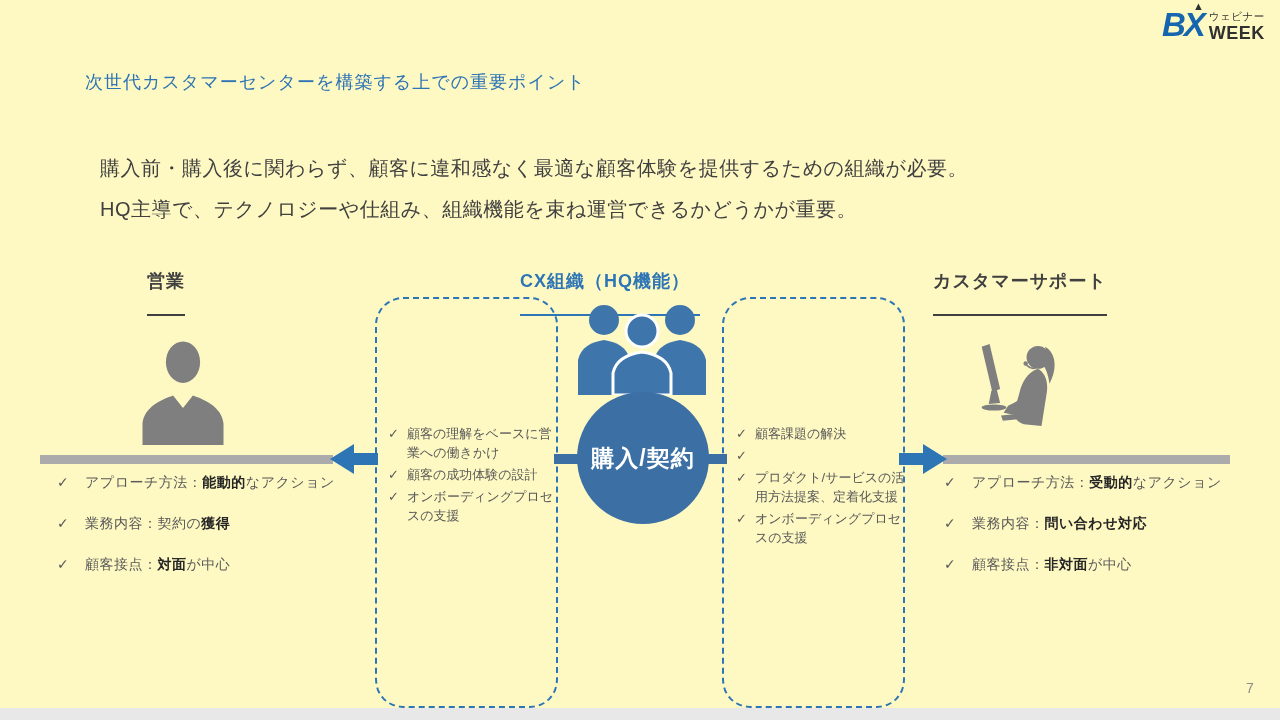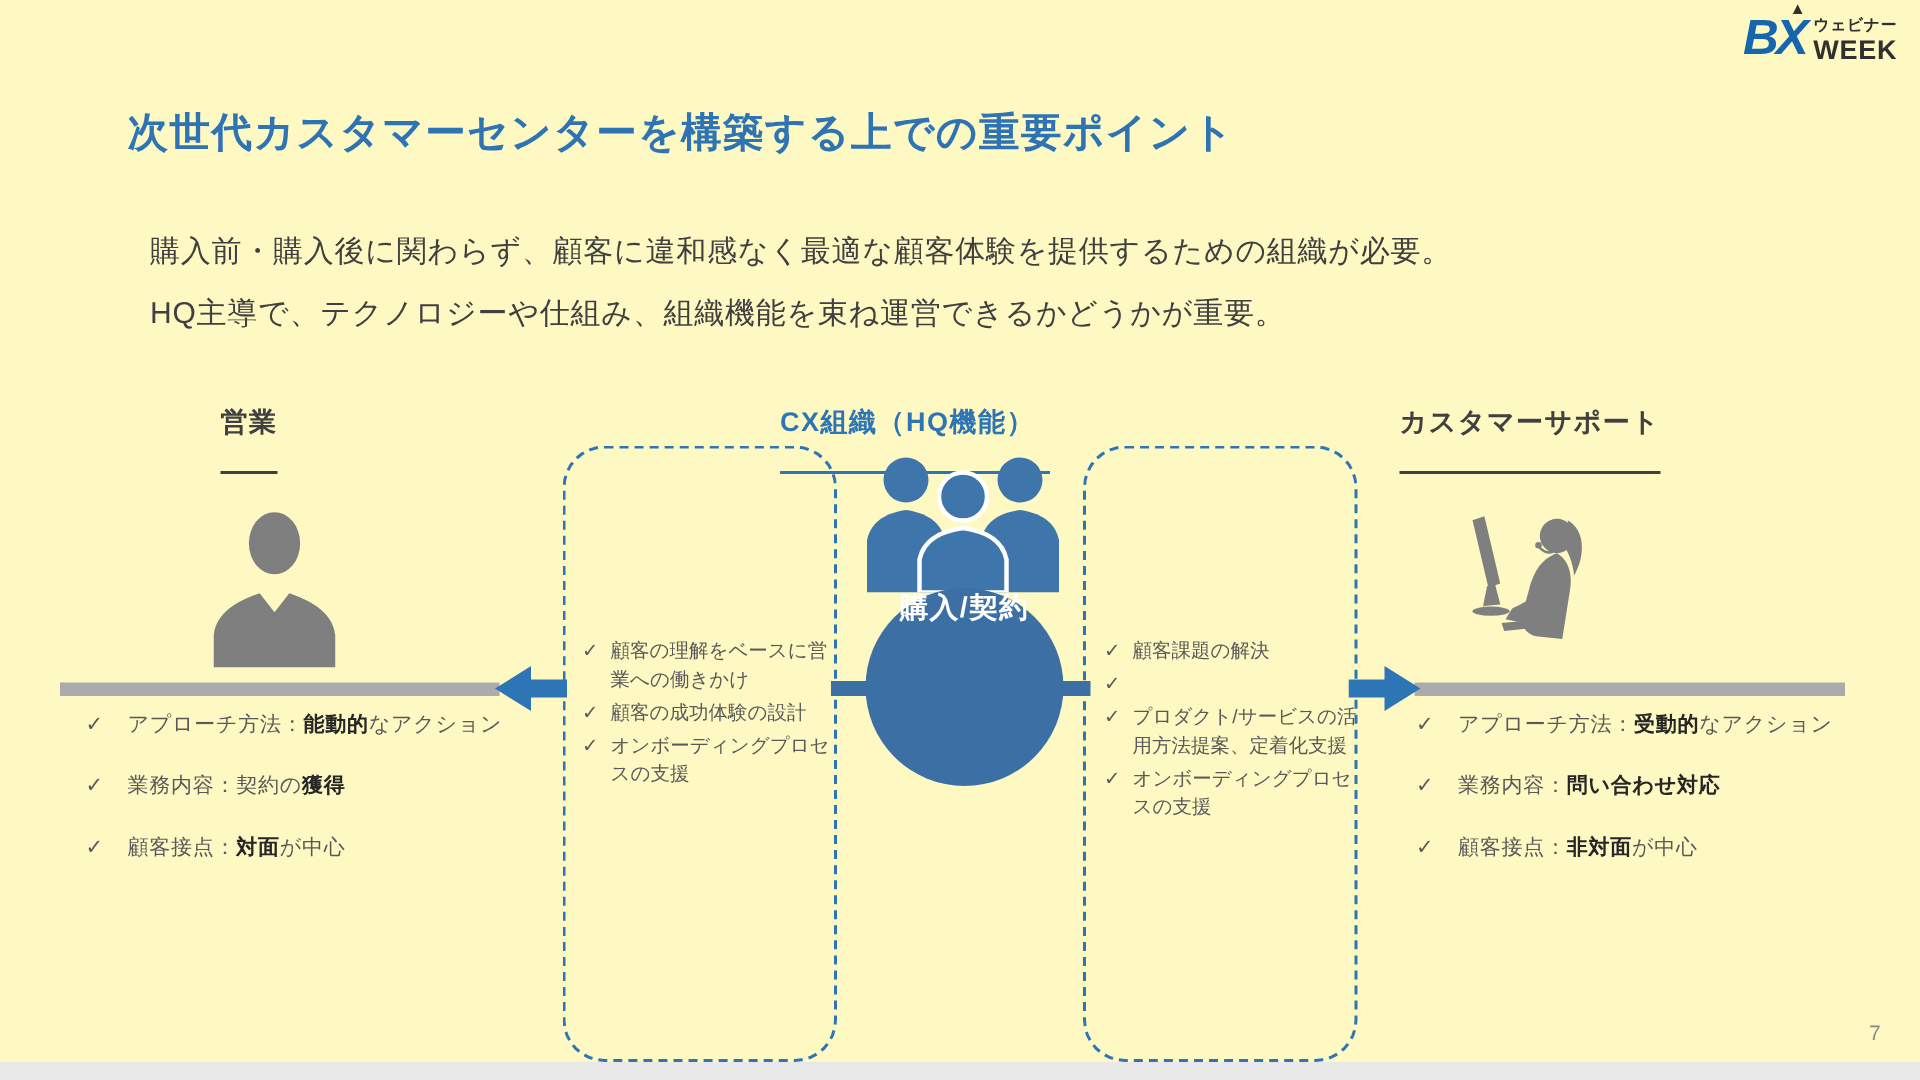--- a/index.html
+++ b/index.html
@@ -10,38 +10,38 @@
   *{box-sizing:border-box; margin:0; padding:0;}
   html,body{background:#e8e8e8;}
   body{font-family:"Liberation Sans","DejaVu Sans",sans-serif;}
   .slide{position:relative; width:1280px; height:708px; background:#fef9c3; overflow:hidden;}
 
   
   .logo{position:absolute; left:1162px; top:8px; display:flex; align-items:flex-start;}
   .logo-bx{position:relative; font-size:33px; font-weight:800; font-style:italic; color:var(--logo-blue); line-height:1; letter-spacing:-2px;}
   .logo-arrow{position:absolute; top:-7px; right:0px; font-size:11px; font-style:normal; color:var(--logo-dark); letter-spacing:0;}
   .logo-right{margin-left:5px; margin-top:2px;}
-  .logo-webinar{font-size:10.5px; font-weight:bold; color:var(--logo-dark); letter-spacing:0.5px;}
+  .logo-webinar{font-size:10.5px; font-weight:normal; color:var(--logo-dark); letter-spacing:0.5px;}
   .logo-week{font-size:18px; font-weight:900; color:var(--logo-dark); line-height:1.05; letter-spacing:0.5px;}
 
-  .title{position:absolute; left:85px; top:70px; font-size:27px; font-weight:bold; color:var(--title-blue); letter-spacing:1px;text-align:right;}
+  .title{position:absolute; left:85px; top:70px; font-size:18px; font-weight:normal; color:var(--title-blue); letter-spacing:1px;text-align:right;}
   .lead{position:absolute; left:100px; top:148px; font-size:20px; font-weight:normal; color:var(--text-dark); line-height:41px; letter-spacing:0.5px;}
 
   .col-header{position:absolute; top:269px; font-size:18px; font-weight:bold; color:var(--text-dark); padding-bottom:21px; border-bottom:2px solid var(--text-dark); letter-spacing:1px;}
   .col-header.blue{color:var(--accent-blue); border-bottom-color:var(--accent-blue); padding-right:10px;}
   #sales-header{left:147px;}
   #cx-header{left:520px;}
   #support-header{left:933px;}
 
   .dashed-box{position:absolute; top:297px; width:183px; height:411px; border:2px dashed var(--accent-blue); border-radius:28px; background:transparent;}
   #cx-left-box{left:375px;}
   #cx-right-box{left:722px;}
 
   .people-svg{position:absolute; left:572px; top:300px;}
-  .circle{position:absolute; left:577px; top:392px; width:132px; height:132px; border-radius:50%; background:var(--circle-blue); display:flex; align-items:flex-start; justify-content:center; color:#fff; font-size:19px; font-weight:bold; letter-spacing:1px;}
+  .circle{position:absolute; left:577px; top:392px; width:132px; height:132px; border-radius:50%; background:var(--circle-blue); display:flex; align-items:center; justify-content:center; color:#fff; font-size:23px; font-weight:bold; letter-spacing:1px;}
   .shaft{position:absolute; top:454px; height:10px; background:var(--circle-blue);}
   #shaft-left{left:554px; width:28px;}
   #shaft-right{left:703px; width:24px;}
 
   .hbar{position:absolute; top:455px; height:9px; background:var(--bar-gray);}
   #bar-left{left:40px; width:293px;}
   #bar-right{left:943px; width:287px;}
   .arrow-svg{position:absolute; top:444px;}
   #arrow-left{left:330px;}
   #arrow-right{left:899px;}

